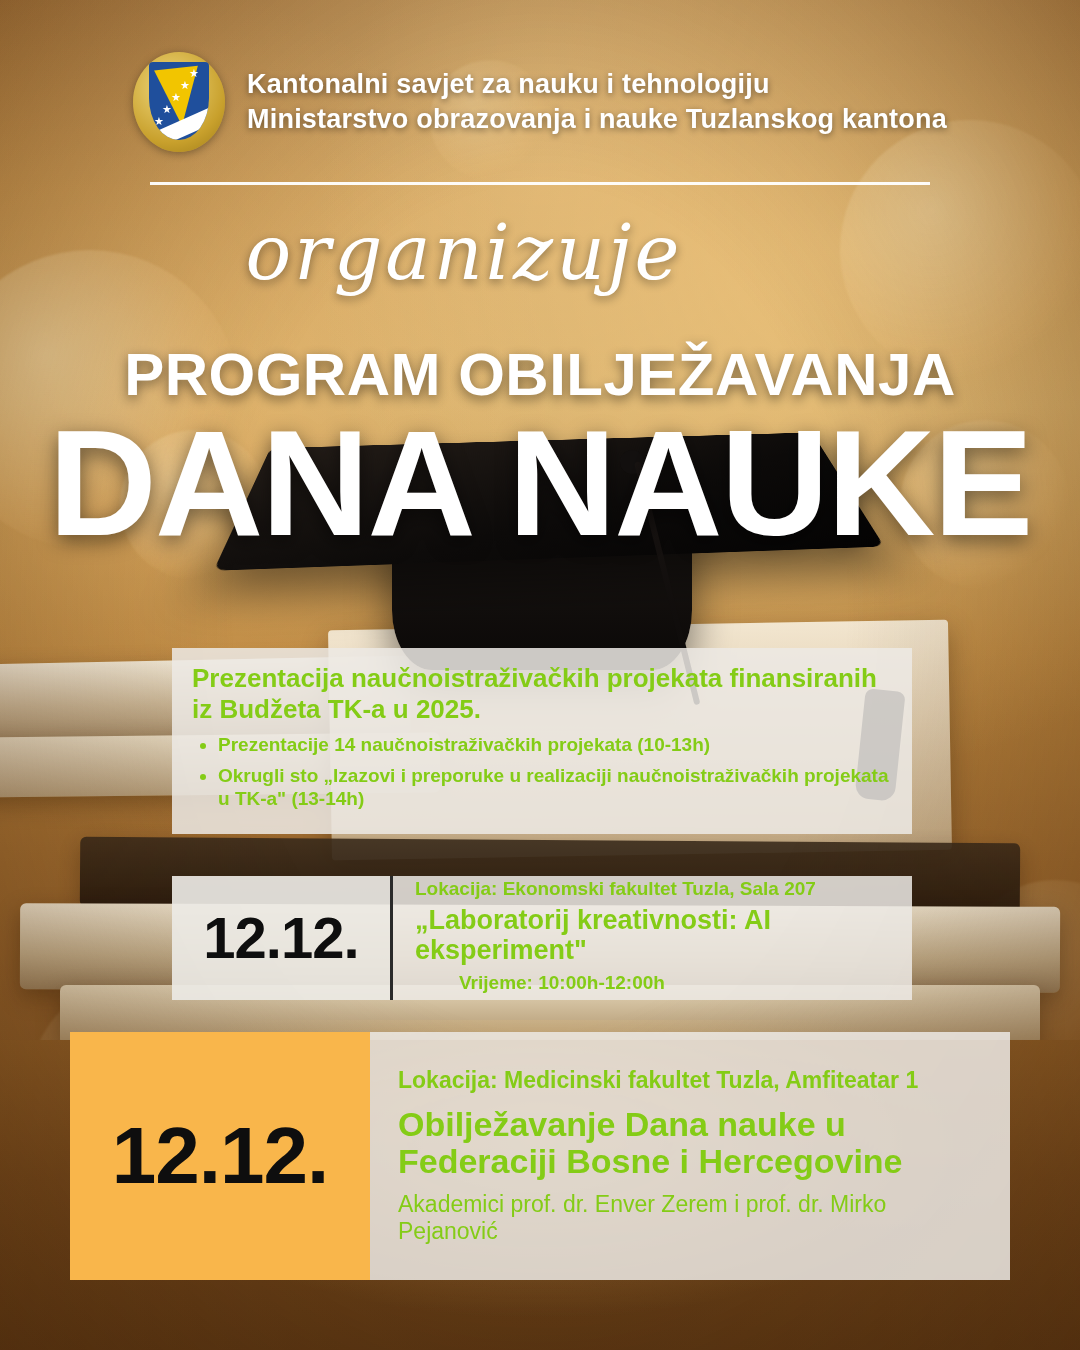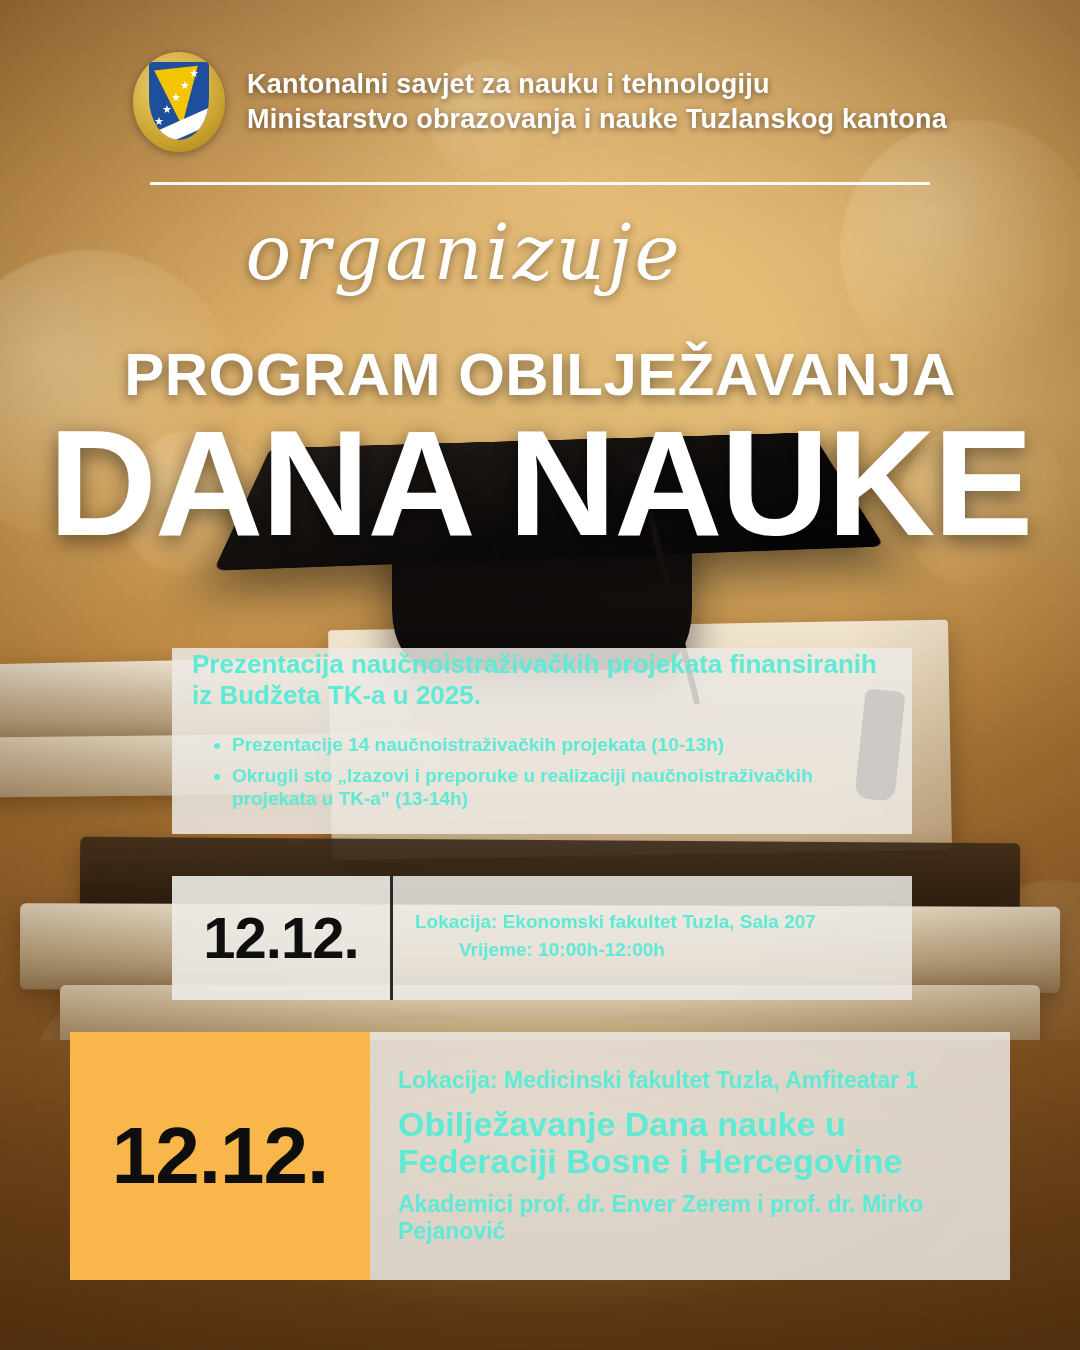--- a/index.html
+++ b/index.html
@@ -254,42 +254,42 @@
   .date-time {
     font-weight: bold;
     color: #141414;
   }
   .date-loc {
     font-weight: bold;
     color: #1a1a1a;
   }
   .info-cell {
     background: rgba(236, 233, 228, 0.86);
-    color: #5eead4;
+    color: #84cc16;
     display: flex;
     flex-direction: column;
     justify-content: center;
     flex: 1 1 auto;
   }
 
   
   .block-1 { left: 172px; top: 648px; width: 740px; height: 186px; }
   .block-1 .date-cell { width: 218px; border-right: 3px solid #2a2a2a; }
   .block-1 .date-big { font-size: 58px; line-height: 60px; }
   .block-1 .date-time { font-size: 27px; margin-top: 6px; }
   .block-1 .date-loc { font-size: 16px; margin-top: 8px; }
   .block-1 .info-cell { padding: 14px 18px 14px 20px; }
   .block-1 .headline {
     font-weight: bold;
     font-size: 26px;
     line-height: 1.18;
     margin-bottom: 10px;
   }
   .block-1 ul {
-    margin: 14px;
+    margin: 0;
     padding-left: 26px;
   }
   .block-1 li {
     font-weight: bold;
     font-size: 19px;
     line-height: 1.2;
     margin-bottom: 8px;
   }
 
   
@@ -302,21 +302,21 @@
   .block-2 .time-line { font-weight: bold; font-size: 19px; margin-left: 44px; }
 
   
   .block-3 { left: 70px; top: 1032px; width: 940px; height: 248px; }
   .block-3 .date-cell { width: 300px; }
   .block-3 .date-big { font-size: 80px; line-height: 82px; }
   .block-3 .date-time { font-size: 36px; margin-top: 22px; }
   .block-3 .info-cell { padding: 18px 22px 18px 28px; }
   .block-3 .loc-line { font-weight: bold; font-size: 23px; margin-bottom: 12px; }
   .block-3 .headline { font-weight: bold; font-size: 34px; line-height: 1.08; margin-bottom: 12px; }
-  .block-3 .sub-line { font-weight: bold; font-size: 23px; }
+  .block-3 .sub-line { font-weight: normal; font-size: 23px; }
 </style>
 </head>
 <body>
 
 <div class="poster">
 
   <div class="bg">
     <div class="bokeh b1"></div>
     <div class="bokeh b2"></div>
     <div class="bokeh b3"></div>
@@ -381,20 +381,21 @@
         </ul>
       </div>
     </div>
 
     <div class="block block-2">
       <div class="date-cell">
         <div class="date-big">12.12.</div>
       </div>
       <div class="info-cell">
         <div class="loc-line">Lokacija: Ekonomski fakultet Tuzla, Sala 207</div>
+        <div class="headline">„Laboratorij kreativnosti: AI eksperiment"</div>
         <div class="time-line">Vrijeme: 10:00h-12:00h</div>
       </div>
     </div>
 
     <div class="block block-3">
       <div class="date-cell accent">
         <div class="date-big">12.12.</div>
       </div>
       <div class="info-cell">
         <div class="loc-line">Lokacija: Medicinski fakultet Tuzla, Amfiteatar 1</div>

